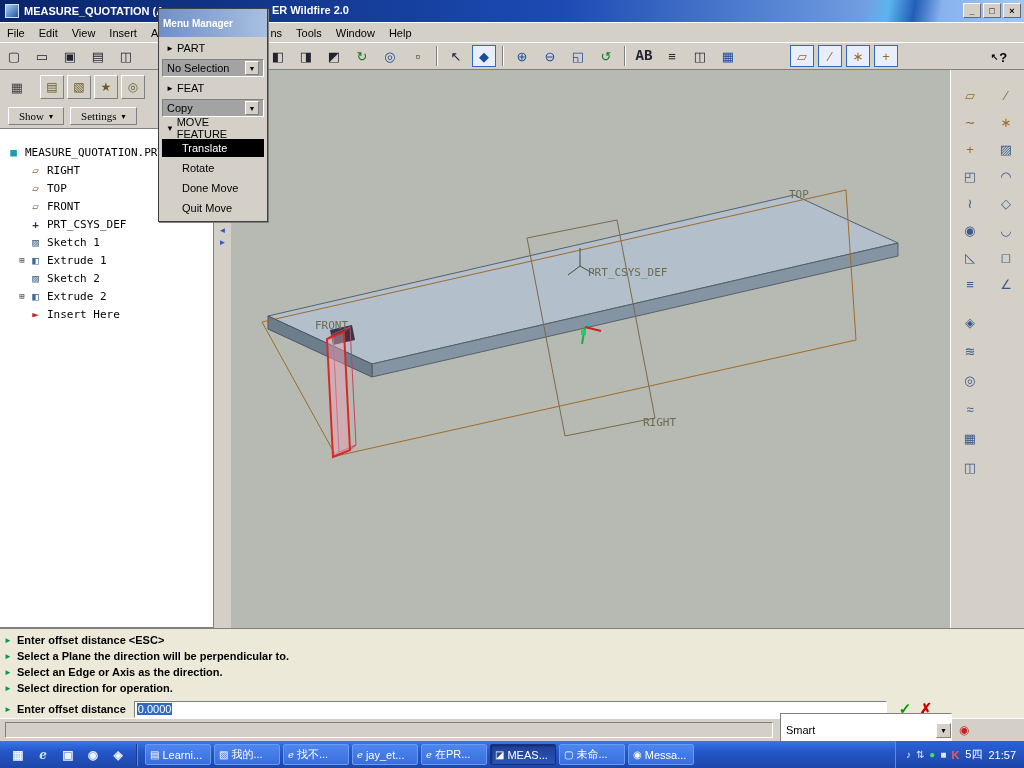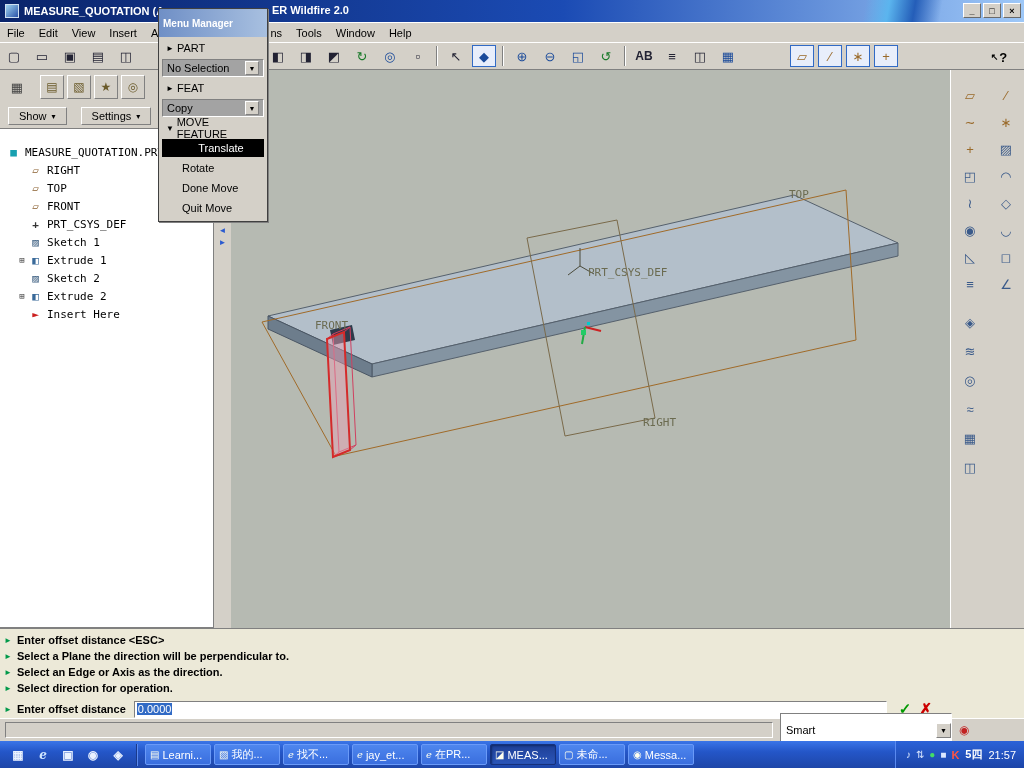--- a/index.html
+++ b/index.html
@@ -32,36 +32,36 @@
     background:#d4d0c8; border-top:1px solid #fff; border-bottom:1px solid #808080;
     display:flex; align-items:center; }
   .tgroup { display:flex; align-items:center; }
   .ticon { width:24px; height:22px; margin:0 2px; display:flex; align-items:center;
     justify-content:center; font-size:13px; color:#223; }
   .ticon.blue { border:1px solid #316ac5; background:#e8eefb; }
   .ticon.sep { width:2px; height:20px; margin:0 4px;
     border-left:1px solid #808080; border-right:1px solid #fff; }
   .ticon.g .glyph { color:#1a7a2a; } .ticon.b .glyph { color:#1a4a9a; }
   .ticon.o .glyph { color:#9a6a2a; }
-  .ticon.txt .glyph { font-size:12px; font-weight:bold; }
+  .ticon.txt .glyph { font-size:14px; font-weight:bold;font-family:Liberation Mono, monospace; }
   .t-spacer1 { width:124px; } .t-spacer2 { width:46px; }
   .help-btn { position:absolute; right:12px; top:3px; width:26px; height:22px;
     display:flex; align-items:center; justify-content:center; gap:1px; font-weight:bold; }
   .help-btn .ha { font-size:9px; } .help-btn .hq { font-size:13px; }
 
   
   .nav-strip { position:absolute; left:0; top:70px; width:231px; height:34px;
     background:#d4d0c8; display:flex; align-items:center; gap:3px; padding-left:5px; }
   .nav-toggle { width:24px; height:24px; display:flex; align-items:center;
     justify-content:center; color:#444; margin-right:8px; font-size:13px; }
   .nav-tab { width:24px; height:24px; background:#d4d0c8; font-size:12px; color:#6a5a2a;
     border:1px solid; border-color:#fff #808080 #808080 #fff;
     display:flex; align-items:center; justify-content:center; }
   .show-settings { position:absolute; left:0; top:104px; width:231px; height:24px;
-    display:flex; gap:14px; padding:3px 0 0 8px; background:#d4d0c8; }
+    display:flex; gap:6px; padding:3px 0 0 8px; background:#d4d0c8;font-family:Liberation Serif, serif; }
   .ss-btn { height:18px; padding:0 10px; background:#d4d0c8;
     border:1px solid; border-color:#fff #808080 #808080 #fff;
     display:flex; align-items:center; gap:5px; }
   .ss-btn .arr { font-size:8px; }
 
   
   .tree-panel { position:absolute; left:0; top:128px; width:213px; height:500px;
     background:#fff; border-top:1px solid #808080; border-bottom:1px solid #808080;
     font-family:"DejaVu Sans Mono",monospace; font-size:11px; padding-top:14px; overflow:hidden; }
   .tree-row { display:flex; align-items:center; height:18px; padding-left:6px; white-space:nowrap; }
@@ -99,21 +99,21 @@
     color:#fff; font-weight:bold; font-size:10px; display:flex; align-items:center; padding-left:4px; }
   .mm-row { height:18px; display:flex; align-items:center; padding:0 4px; margin:2px 3px 0 3px; }
   .mm-row .larr { width:11px; font-size:8px; }
   .mm-row .rarr { display:none; }
   .mm-row.combo { border:1px solid; border-color:#808080 #fff #fff #808080;
     background:#a3a3a3; justify-content:space-between; }
   .mm-row.combo .rarr { display:flex; width:14px; height:14px; font-size:7px;
     align-items:center; justify-content:center; background:#d4d0c8;
     border:1px solid; border-color:#fff #808080 #808080 #fff; }
   .mm-row.item { padding-left:9px; }
-  .mm-row.item.selected { background:#000; color:#fff;justify-content:center; }
+  .mm-row.item.selected { background:#000; color:#fff; }
 
   
   .message-area { position:absolute; left:0; top:628px; width:1024px; height:90px;
     background:#ece9d8; border-top:1px solid #808080; padding-top:3px; }
   .msg-row { display:flex; align-items:center; height:16px; padding-left:4px; font-weight:bold; }
   .msg-ico { color:#00994a; font-size:8px; width:13px; }
   .prompt-row { display:flex; align-items:center; height:20px; margin-top:3px;
     padding-left:4px; font-weight:bold; }
   .prompt-field { margin-left:8px; width:753px; height:17px; background:#fff;
     border:1px solid; border-color:#808080 #fff #fff #808080;
@@ -153,21 +153,21 @@
   .task-btn.active { background:linear-gradient(#1e3f96,#2b55b8);
     border-color:#16307a; box-shadow:inset 1px 1px 2px #102a6a; }
   .task-icon { font-size:10px; color:#ffffee; }
   .task-icon.e { font-style:italic; font-family:"DejaVu Serif",serif; }
   .tray { margin-left:auto; display:flex; align-items:center; gap:6px; height:27px;
     padding:0 8px 0 10px; background:linear-gradient(#2a62d8,#1c44a8);
     border-left:1px solid #5a8af0; }
   .tray-ic { color:#dce8ff; font-size:10px; }
   .tray-ic.red { color:#ff5544; font-weight:bold; font-size:11px; }
   .tray-ic.green { color:#44dd66; }
-  .ime { font-weight:bold; }
+  .ime { font-weight:normal; }
 </style>
 </head>
 <body>
 
 <div id="root">
 
   <div class="titlebar">
     <span class="title-icon"></span>
     <span>MEASURE_QUOTATION (A</span>
     <span class="title-right">ER Wildfire 2.0</span>

